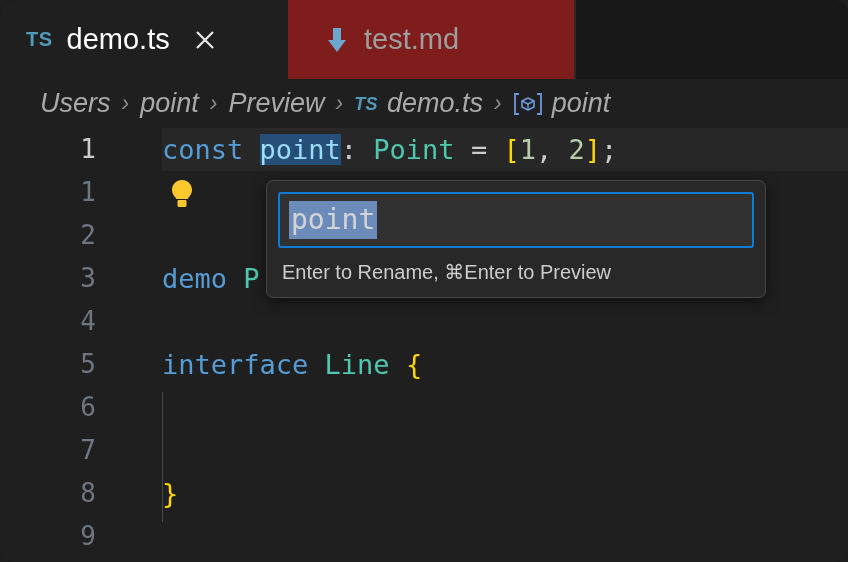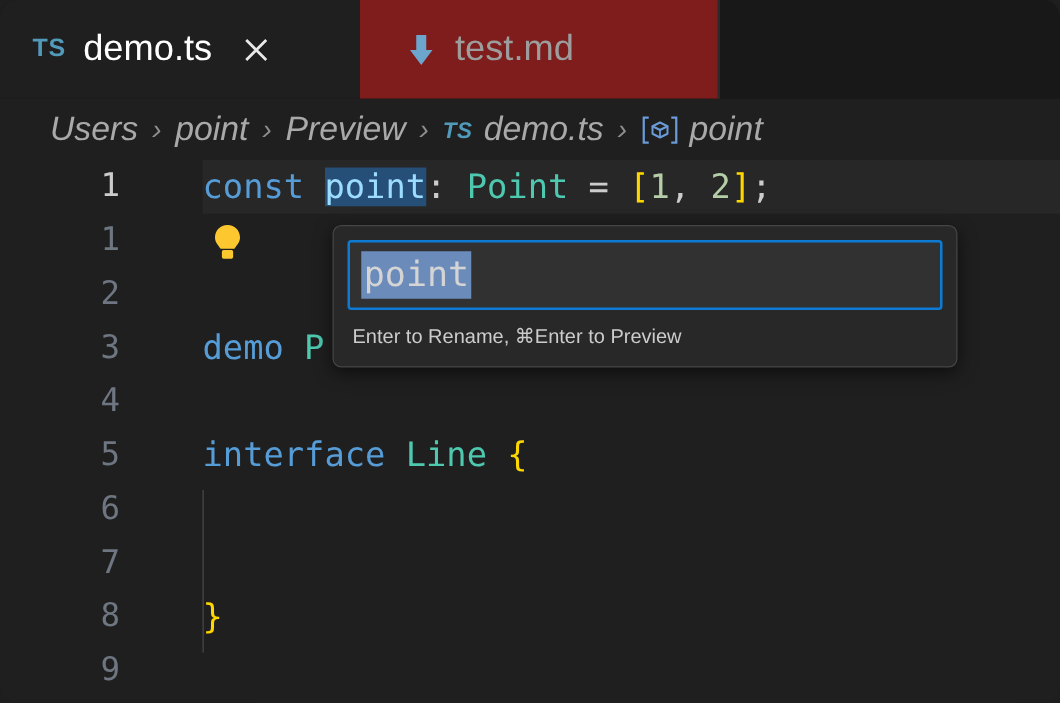--- a/index.html
+++ b/index.html
@@ -223,21 +223,21 @@
   .rename-value {
     font-family: "DejaVu Sans Mono", monospace;
     font-size: 28px;
     line-height: 36px;
     color: #d4d4d4;
     background: #6b8cbb;
     padding: 1px 2px;
   }
   .rename-hint {
     color: #cccccc;
-    font-size: 16px;
+    font-size: 20px;
     line-height: 1;
     padding: 14px 4px 10px 4px;
     white-space: nowrap;
     font-family: "Liberation Sans", sans-serif;
   }
 </style>
 </head>
 <body>
 
 <div class="app">

